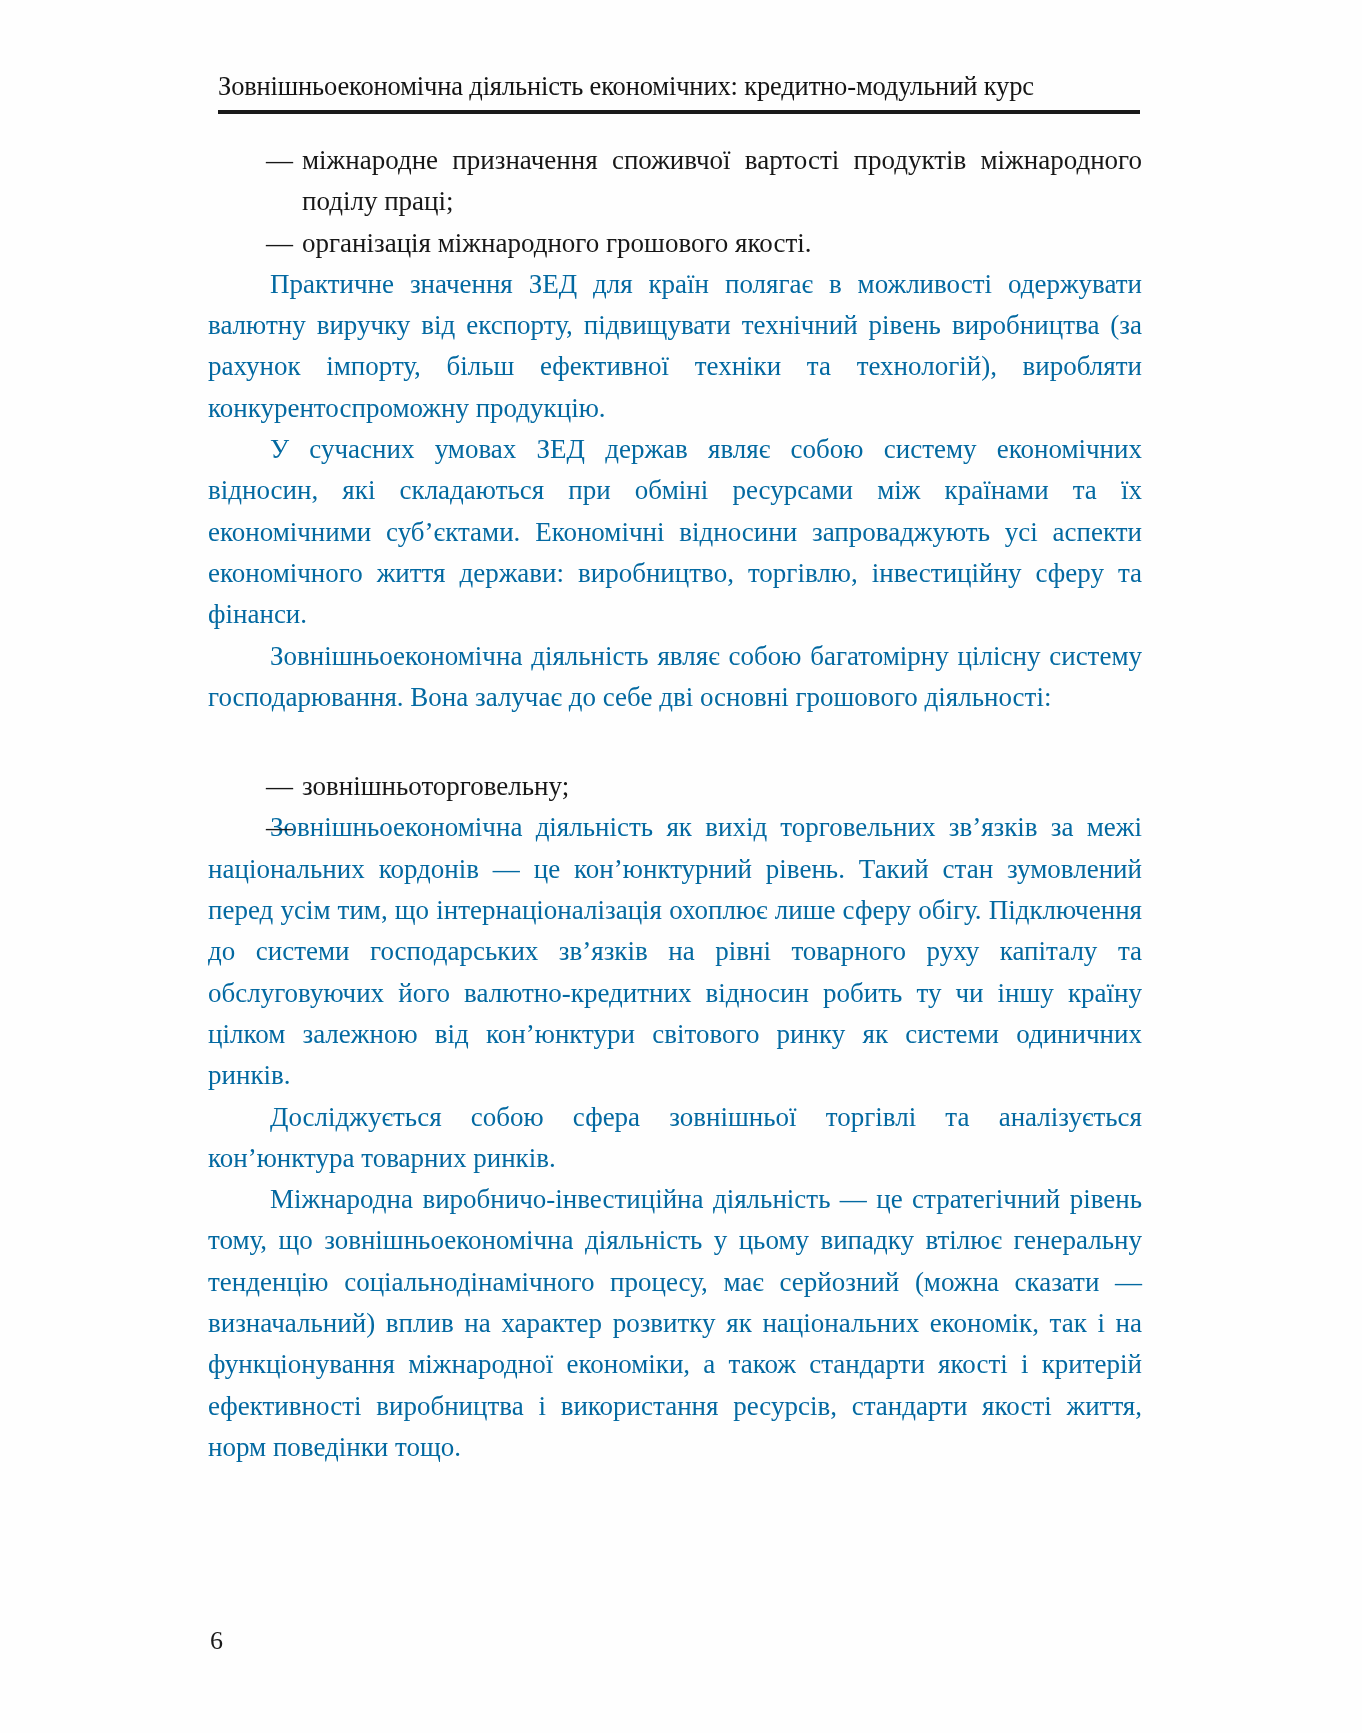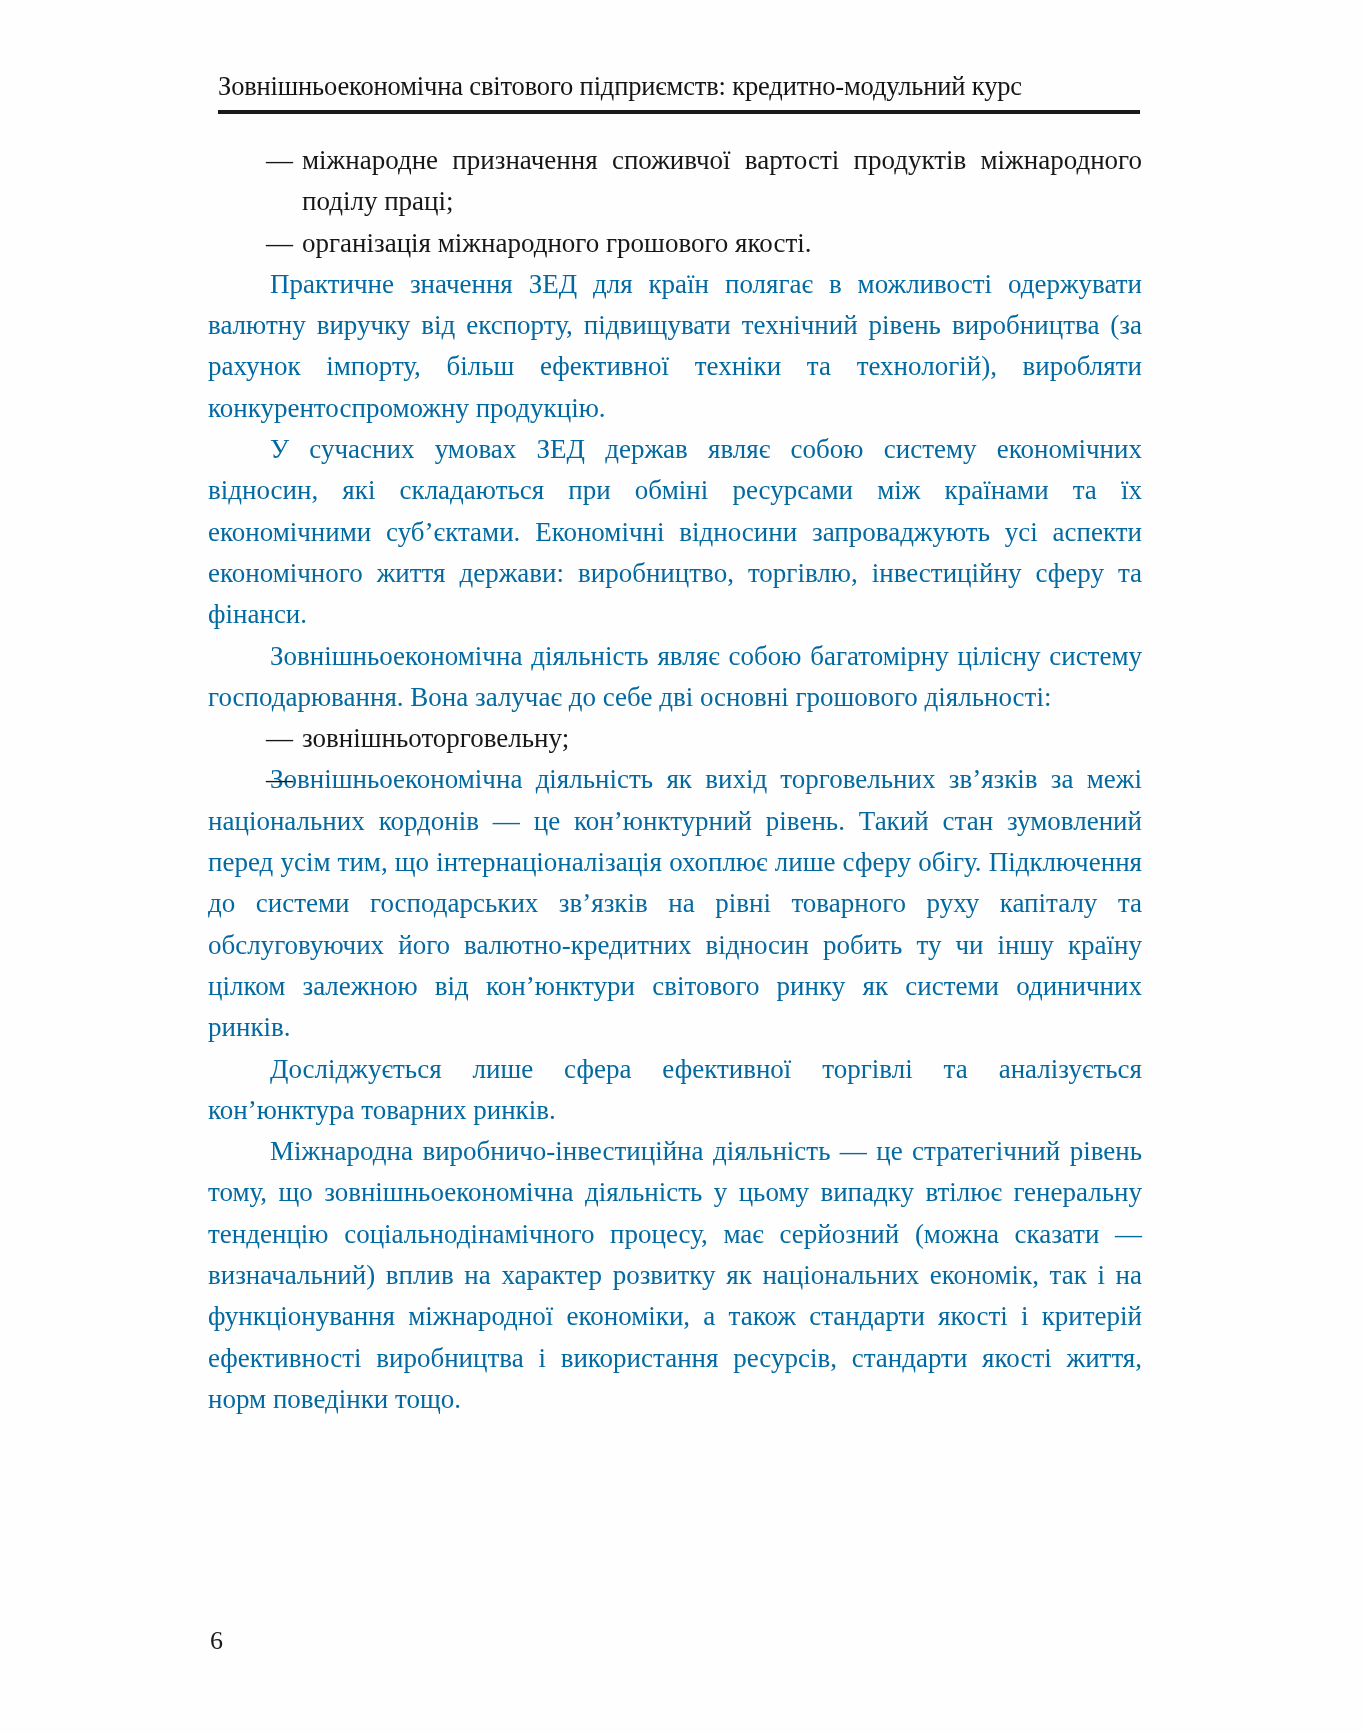--- a/index.html
+++ b/index.html
@@ -85,39 +85,40 @@
     left: 58px;
     top: 0;
     font-size: 27px;
     line-height: 41.3px;
   }
   ul.dash-list li .li-text {
     display: block;
   }
   ul.dash-list.tight li .li-text {
     text-align: left;
+    margin-top: 48px;
   }
 
   
   .page-number {
     position: absolute;
     left: 210px;
     top: 1628px;
     font-size: 26px;
     line-height: 1;
     color: #1a1a1a;
   }
 </style>
 </head>
 <body>
 
 <div class="page">
 
   <div class="running-header">
-    <span class="header-text">Зовнішньоекономічна світового підприємств: кредитно-модульний курс</span>
+    <span class="header-text">Зовнішньоекономічна діяльність економічних: кредитно-модульний курс</span>
   </div>
   <div class="header-rule"></div>
 
   <div class="body-column">
 
     <ul class="dash-list">
       <li>
         <span class="dash">—</span>
         <span class="li-text">міжнародне призначення споживчої вартості продуктів міжнародного поділу праці;</span>
       </li>
@@ -135,20 +136,20 @@
       <li>
         <span class="dash">—</span>
         <span class="li-text">зовнішньоторговельну;</span>
       </li>
       <li>
         <span class="dash">—</span>
       </li>
     </ul>
 
     <p class="para">Зовнішньоекономічна діяльність як вихід торговельних зв’язків за межі національних кордонів — це кон’юнктурний рівень. Такий стан зумовлений перед усім тим, що інтернаціоналізація охоплює лише сферу обігу. Підключення до системи господарських зв’язків на рівні товарного руху капіталу та обслуговуючих його валютно-кредитних відносин робить ту чи іншу країну цілком залежною від кон’юнктури світового ринку як системи одиничних ринків.</p>
-    <p class="para">Досліджується лише сфера ефективної торгівлі та аналізується кон’юнктура товарних ринків.</p>
+    <p class="para">Досліджується собою сфера зовнішньої торгівлі та аналізується кон’юнктура товарних ринків.</p>
     <p class="para">Міжнародна виробничо-інвестиційна діяльність — це стратегічний рівень тому, що зовнішньоекономічна діяльність у цьому випадку втілює генеральну тенденцію соціальнодінамічного процесу, має серйозний (можна сказати — визначальний) вплив на характер розвитку як національних економік, так і на функціонування міжнародної економіки, а також стандарти якості і критерій ефективності виробництва і використання ресурсів, стандарти якості життя, норм поведінки тощо.</p>
 
   </div>
 
   <div class="page-number">6</div>
 
 </div>
 
 </body></html>

